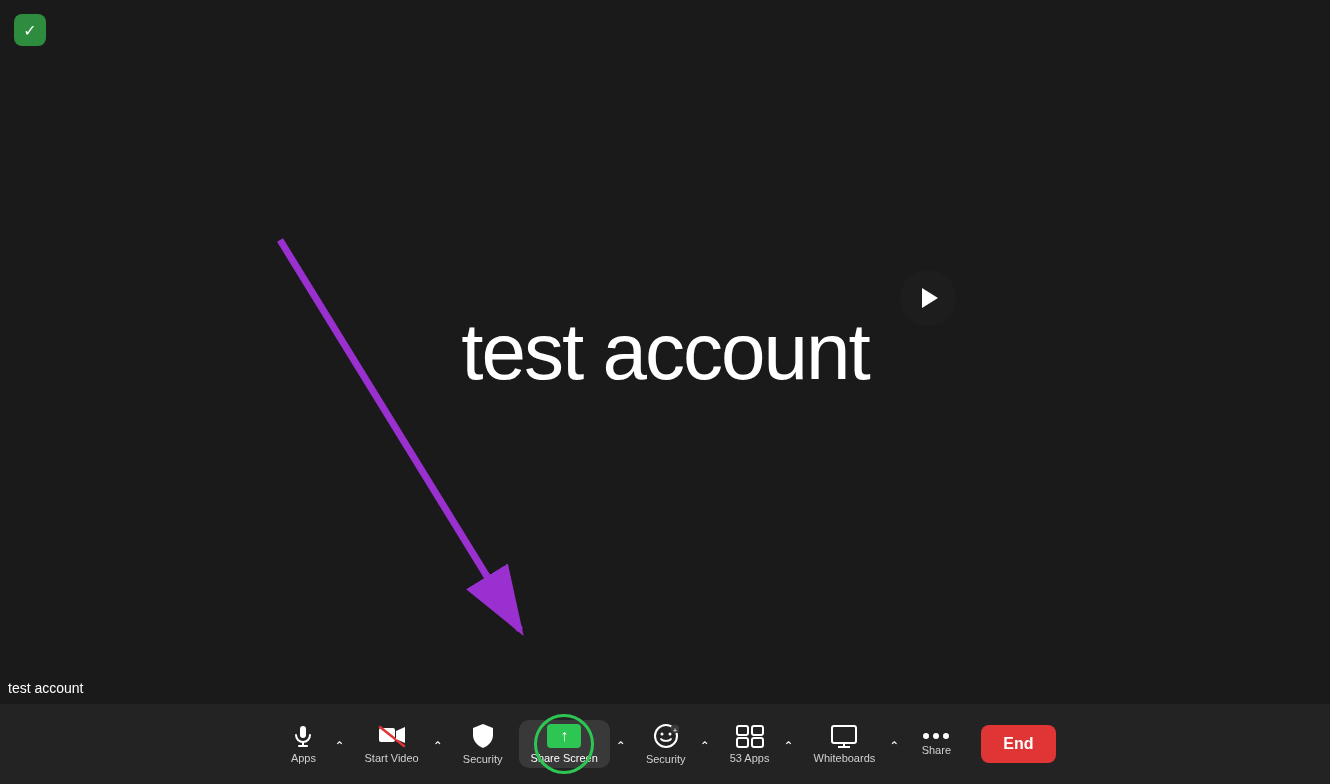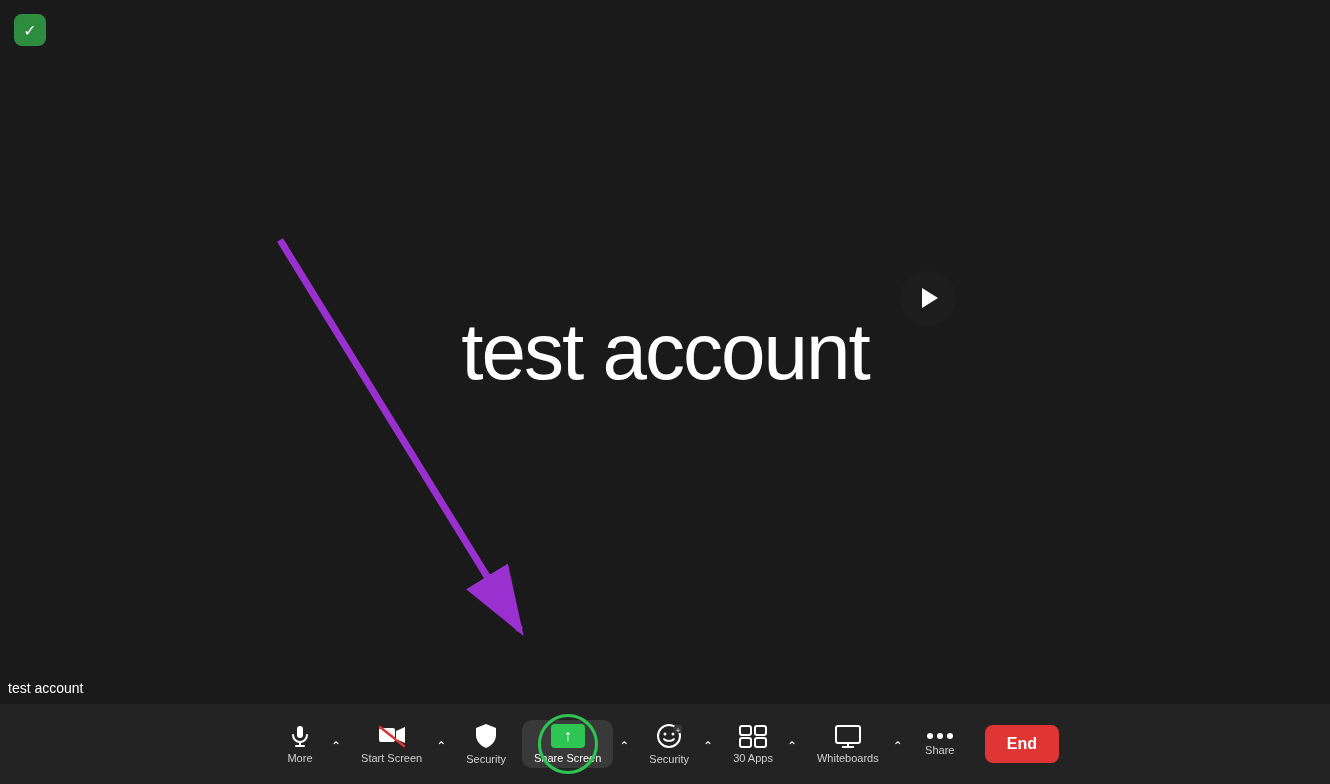--- a/index.html
+++ b/index.html
@@ -254,37 +254,37 @@
     <div class="toolbar-btn-row">
       <button class="toolbar-btn">
         <span class="icon">
           <svg width="24" height="24" viewBox="0 0 24 24" fill="white" xmlns="http://www.w3.org/2000/svg">
             <rect x="9" y="2" width="6" height="12" rx="3" fill="white"></rect>
             <path d="M5 11a7 7 0 0 0 14 0" stroke="white" stroke-width="2" fill="none" stroke-linecap="round"></path>
             <line x1="12" y1="18" x2="12" y2="22" stroke="white" stroke-width="2" stroke-linecap="round"></line>
             <line x1="8" y1="22" x2="16" y2="22" stroke="white" stroke-width="2" stroke-linecap="round"></line>
           </svg>
         </span>
-        <span class="label">More</span>
+        <span class="label">Apps</span>
       </button>
       <button class="chevron-btn">⌃</button>
     </div>
   </div>
 
   <div class="toolbar-group">
     <div class="toolbar-btn-row">
       <button class="toolbar-btn">
         <span class="icon">
           <svg width="28" height="24" viewBox="0 0 28 24" fill="white" xmlns="http://www.w3.org/2000/svg">
             <rect x="1" y="4" width="16" height="14" rx="2" fill="white"></rect>
             <line x1="2" y1="3" x2="26" y2="22" stroke="#e03535" stroke-width="2.5" stroke-linecap="round"></line>
             <polygon points="18,7 27,3 27,19 18,15" fill="white"></polygon>
           </svg>
         </span>
-        <span class="label">Start Screen</span>
+        <span class="label">Start Video</span>
       </button>
       <button class="chevron-btn">⌃</button>
     </div>
   </div>
 
   <div class="toolbar-group">
     <div class="toolbar-btn-row">
       <button class="toolbar-btn">
         <span class="icon">
           <svg width="24" height="26" viewBox="0 0 24 26" fill="white" xmlns="http://www.w3.org/2000/svg">
@@ -332,21 +332,21 @@
     <div class="toolbar-btn-row">
       <button class="toolbar-btn">
         <span class="icon">
           <svg width="28" height="24" viewBox="0 0 28 24" fill="white" xmlns="http://www.w3.org/2000/svg">
             <rect x="1" y="2" width="11" height="9" rx="2" stroke="white" stroke-width="2" fill="none"></rect>
             <rect x="16" y="2" width="11" height="9" rx="2" stroke="white" stroke-width="2" fill="none"></rect>
             <rect x="1" y="14" width="11" height="9" rx="2" stroke="white" stroke-width="2" fill="none"></rect>
             <rect x="16" y="14" width="11" height="9" rx="2" stroke="white" stroke-width="2" fill="none"></rect>
           </svg>
         </span>
-        <span class="label">30 Apps</span>
+        <span class="label">53 Apps</span>
       </button>
       <button class="chevron-btn">⌃</button>
     </div>
   </div>
 
   <div class="toolbar-group">
     <div class="toolbar-btn-row">
       <button class="toolbar-btn">
         <span class="icon">
           <svg width="28" height="24" viewBox="0 0 28 24" fill="white" xmlns="http://www.w3.org/2000/svg">

